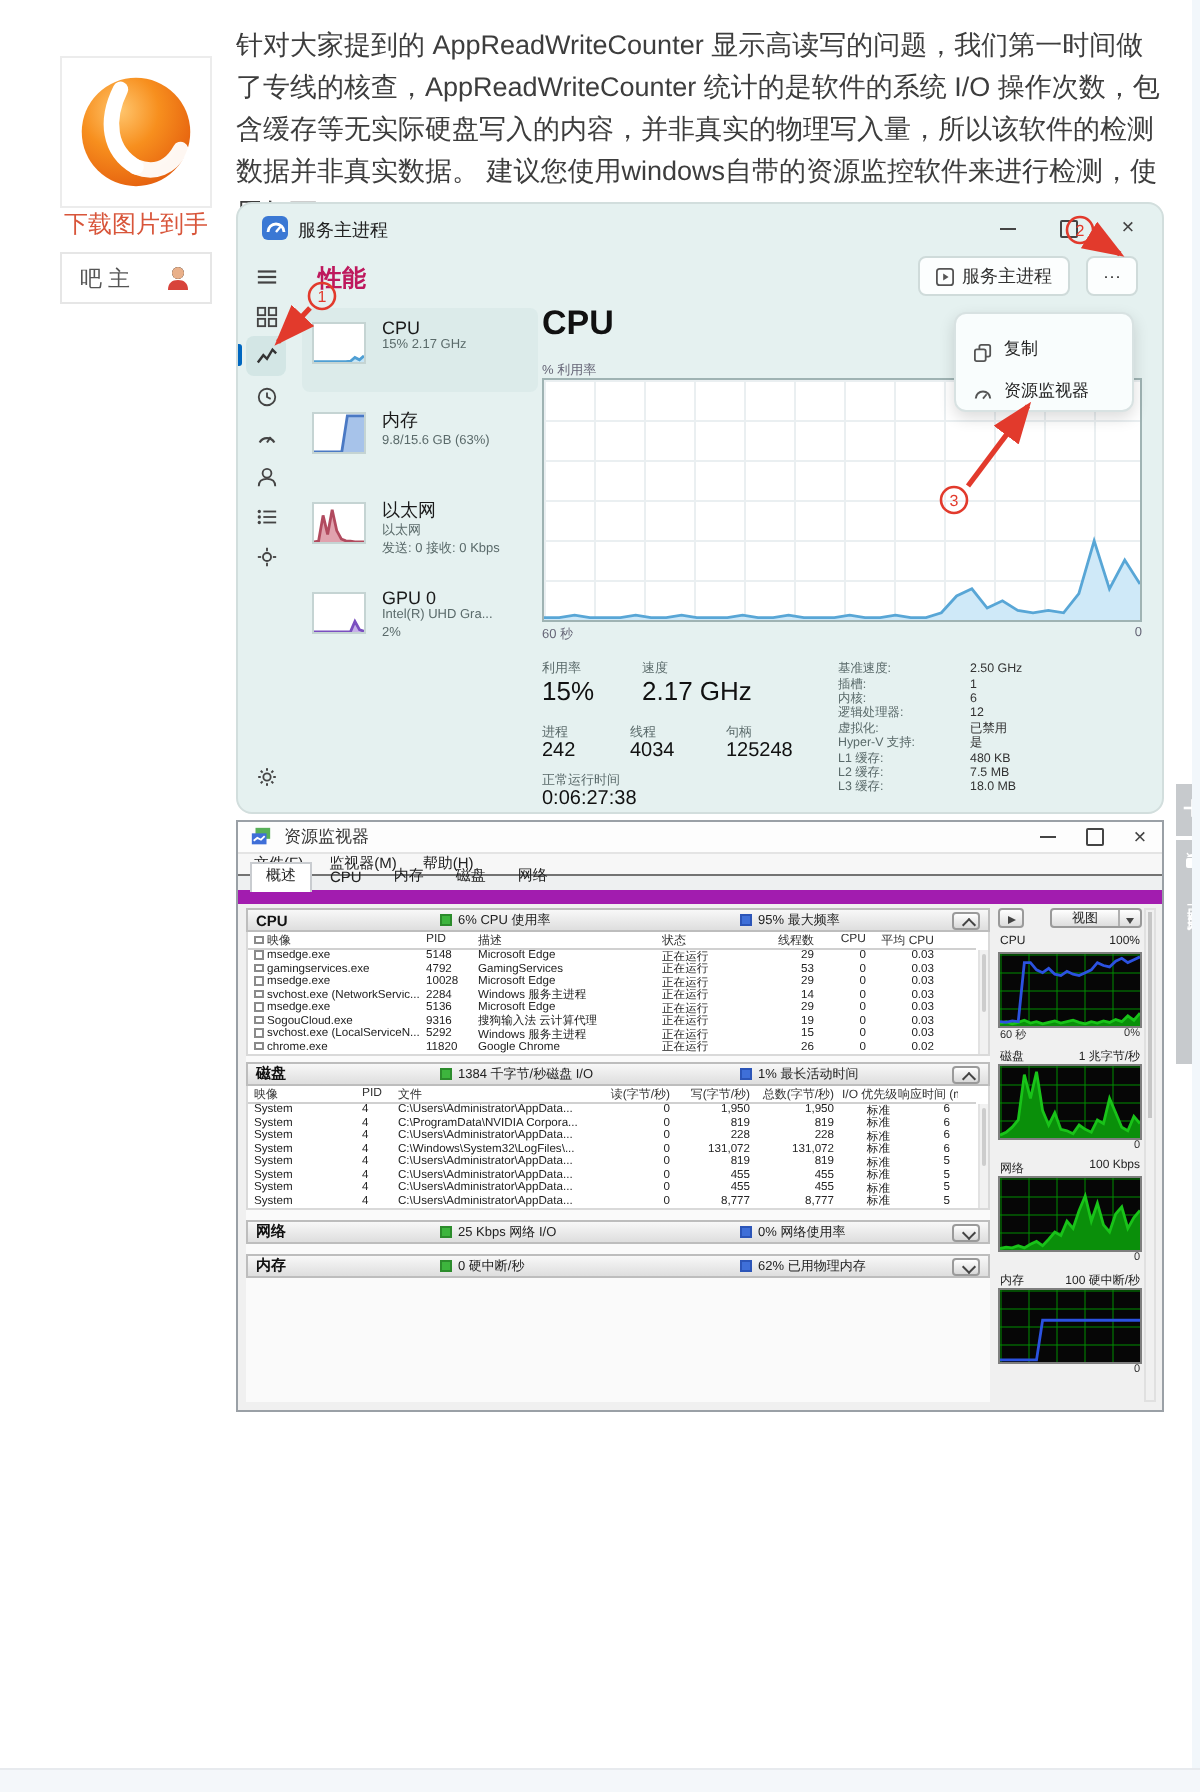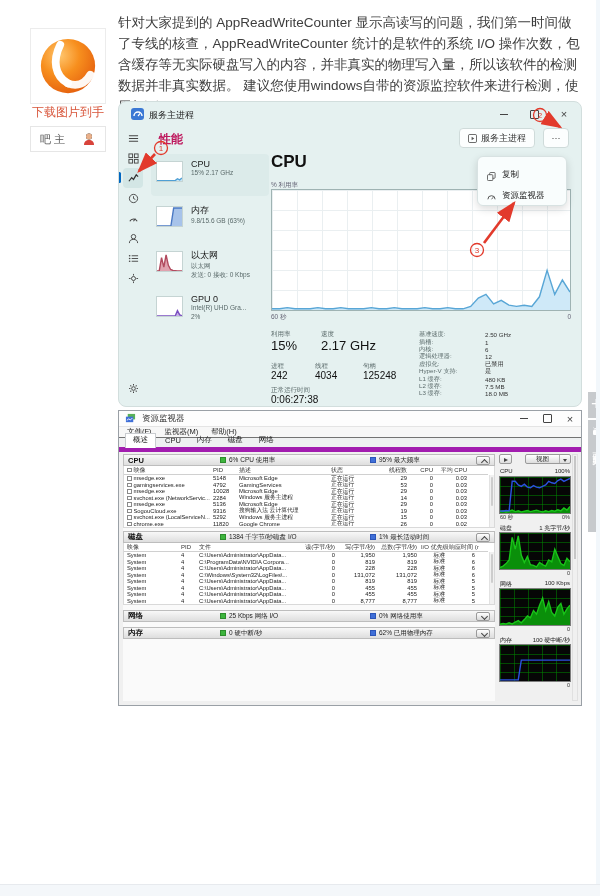--- a/index.html
+++ b/index.html
@@ -80,21 +80,21 @@
 
   
   .shot2 { position:absolute; left:118px; top:410px; width:464px; height:296px; cursor:pointer; }
   .rm-window { position:absolute; inset:0; background:#f0f0f0; border:1px solid #9aa0a6; overflow:hidden; }
   .rm-titlebar { height:16px; background:#fdfdfd; display:flex; align-items:center; padding:0 6px; gap:6px; border-bottom:1px solid #e4e4e4; }
   .rm-title { font-size:8.5px; color:#333; flex:1; }
   .rm-controls { display:flex; gap:13px; }
   .rm-controls .wc { width:10px; height:10px; }
   .rm-menubar { height:11px; background:#f7f7f7; display:flex; gap:13px; padding-left:8px; font-size:7.5px; color:#222; align-items:center; border-bottom:1px solid #737373; }
   .rm-menubar span { cursor:pointer; }
-  .rm-tabbar { height:14px; background:#eef0f1; border-bottom:5px solid #a21caf; padding-left:6px; display:flex; align-items:flex-end; gap:2px; font-size:7.5px; color:#222; }
+  .rm-tabbar { height:14px; background:#eef0f1; border-bottom:7px solid #a21caf; padding-left:6px; display:flex; align-items:flex-end; gap:2px; font-size:7.5px; color:#222; }
   .rm-tab { padding:1px 7px 2px; cursor:pointer; }
   .rm-tab.active { background:#fff; border:1px solid #c9ccd0; border-bottom:none; margin-bottom:-1px; padding-bottom:3px; }
 
   .rm-left { position:absolute; left:4px; top:43px; width:372px; bottom:4px; background:#fafafa; }
   .sec-hdr { height:12px; background:linear-gradient(#f8f8f8,#dedede); border:1px solid #bdbdbd; display:flex; align-items:center; padding:0 4px; font-size:7.5px; color:#111; }
   .sec-name { font-weight:bold; width:92px; }
   .chip { display:flex; align-items:center; gap:3px; font-size:6.5px; color:#222; white-space:nowrap; }
   .chip-green { width:150px; }
   .chip-blue { flex:1; }
   .sq { width:6px; height:6px; flex:none; }

